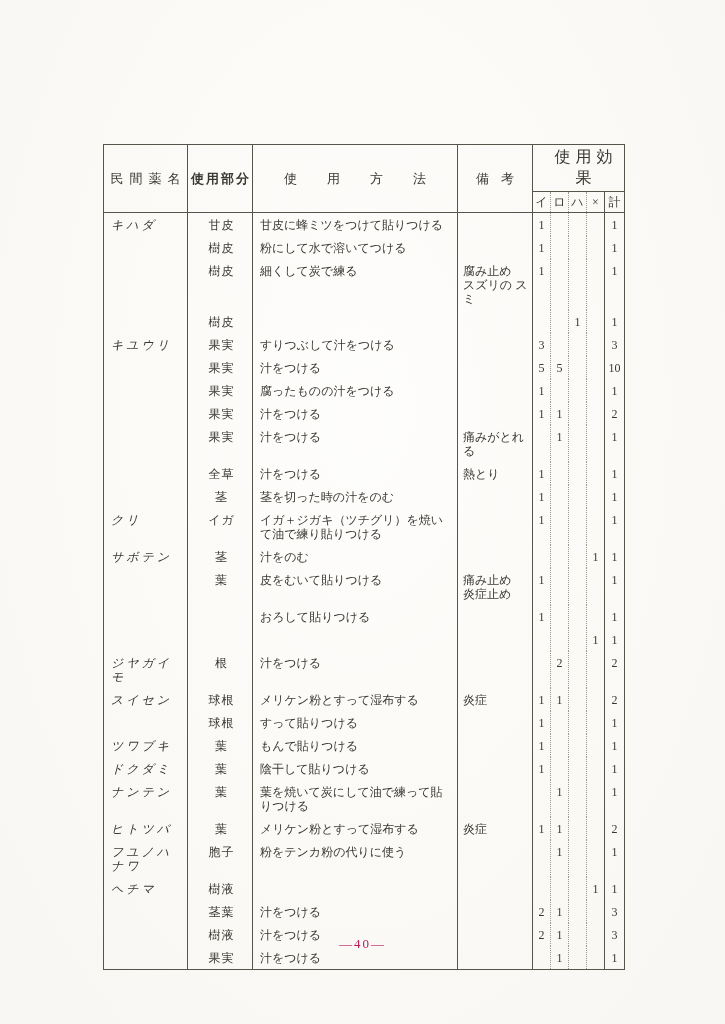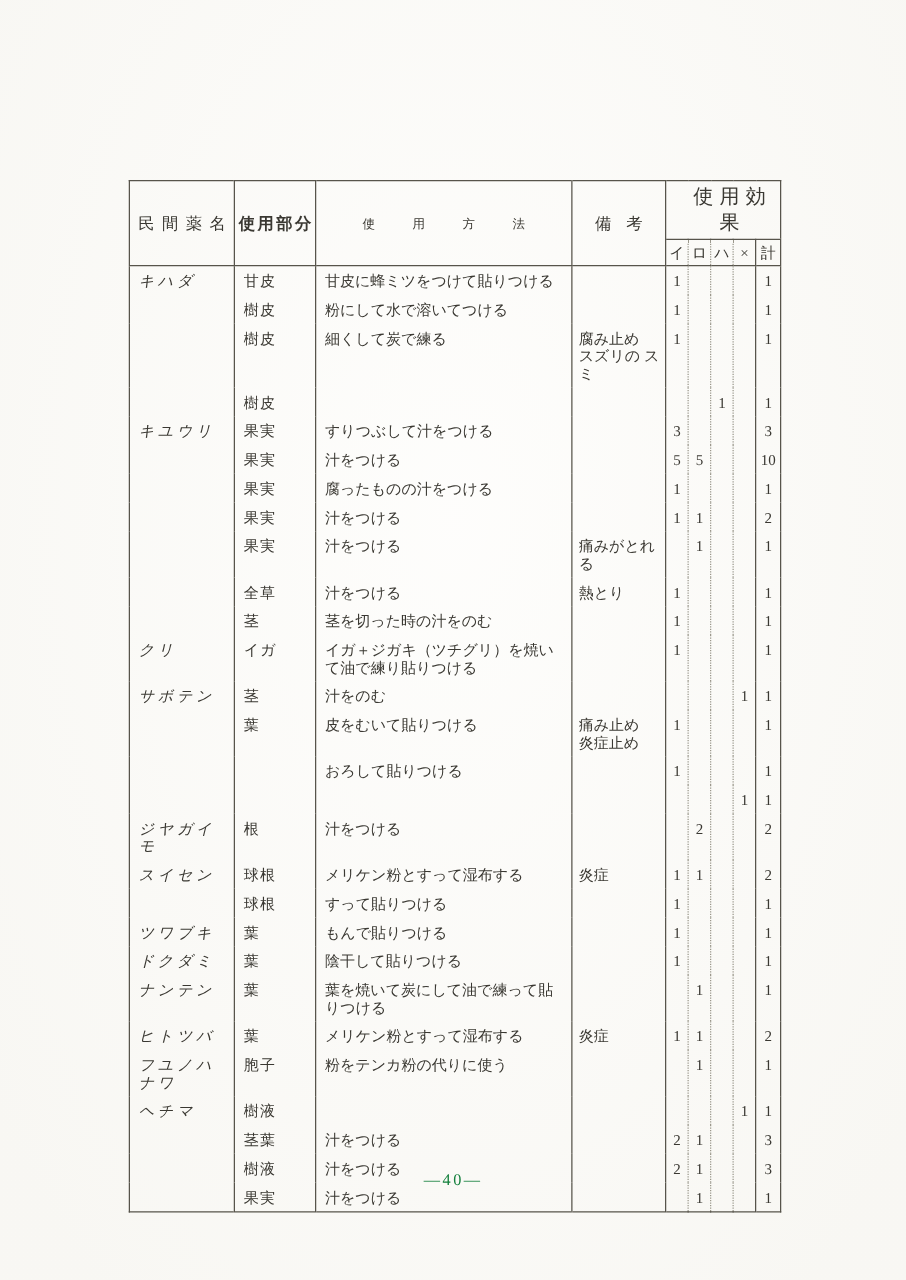--- a/index.html
+++ b/index.html
@@ -44,51 +44,51 @@
   th {
     font-weight: normal;
     color: #3a3832;
     vertical-align: middle;
     padding: 2px 0;
   }
   thead th { border-bottom: 1px solid #57544b; }
 
   th.h-name    { border-right: 1px solid #57544b; letter-spacing: 6px; padding-left: 6px; font-size: 13px; }
   th.h-part    { border-right: 1px solid #57544b; letter-spacing: 2px; padding-left: 2px; font-size: 13px; font-weight: bold; }
-  th.h-method  { border-right: 1px solid #57544b; letter-spacing: 30px; padding-left: 30px; font-size: 10px; }
+  th.h-method  { border-right: 1px solid #57544b; letter-spacing: 30px; padding-left: 30px; font-size: 13px; }
   th.h-remarks { border-right: 1px solid #57544b; letter-spacing: 12px; padding-left: 12px; font-size: 13px; }
   th.h-effect  { border-bottom: 1px solid #57544b; letter-spacing: 5px; padding-left: 15px; font-size: 16px; height: 20px; }
   tr.sub th    { font-size: 12px; height: 18px; padding: 1px 0; }
   th.h-i, th.h-ro, th.h-ha { border-right: 1px dotted #9b988c; }
   th.h-x  { border-right: 1px solid #57544b; }
 
   tbody td {
     padding: 5px 4px 4px 7px;
     vertical-align: top;
     line-height: 14px;
     font-size: 12px;
   }
   td.c-name    { border-right: 1px solid #57544b; letter-spacing: 3px; font-style: oblique; margin-left: 43px; }
-  td.c-part    { border-right: 1px solid #57544b; letter-spacing: 1px; }
+  td.c-part    { border-right: 1px solid #57544b; letter-spacing: 1px; text-align: center; }
   td.c-method  { border-right: 1px solid #57544b; }
   td.c-remarks { border-right: 1px solid #57544b; white-space: pre-line; padding-left: 5px; padding-right: 2px; }
   td.c-eff     { text-align: center; padding-left: 1px; padding-right: 1px; }
   td.c-i, td.c-ro, td.c-ha { border-right: 1px dotted #9b988c; }
   td.c-x       { border-right: 1px solid #57544b; }
   td.c-total   { text-align: center; }
 
   .footer-page {
     position: absolute;
     left: 0;
     top: 936px;
     width: 100%;
     text-align: center;
     font-size: 13px;
     letter-spacing: 2px;
-    color: #15803d;
+    color: #be185d;
   }
 </style>
 </head>
 <body>
 
 <div class="page"></div>
 
 <table class="doc-table">
   <colgroup>
     <col class="w-name">

